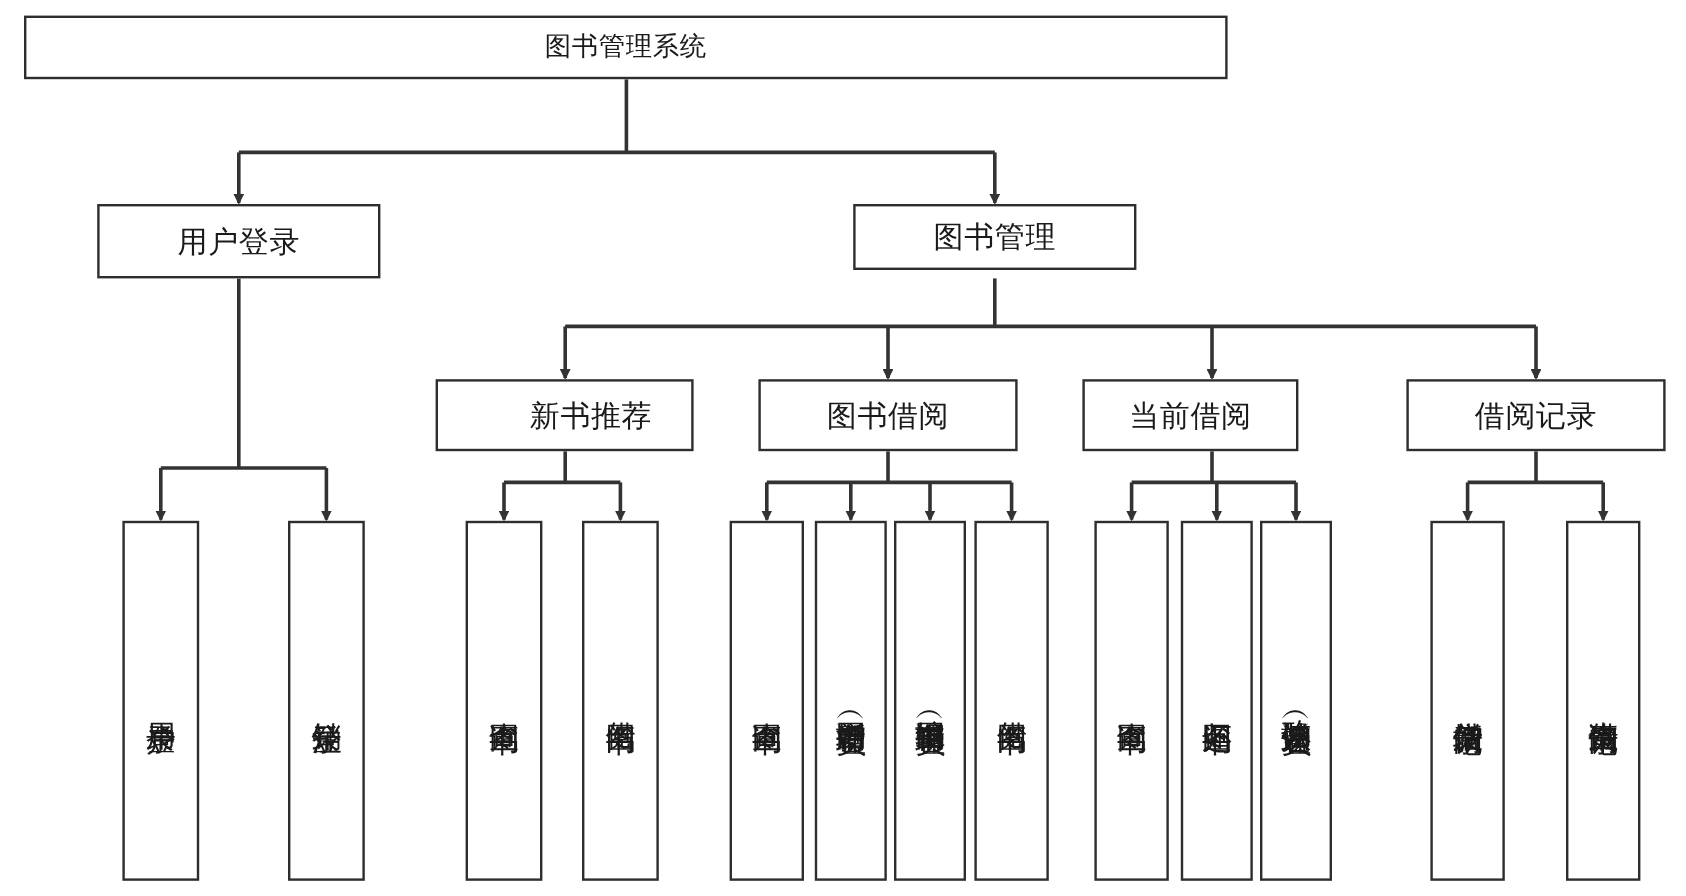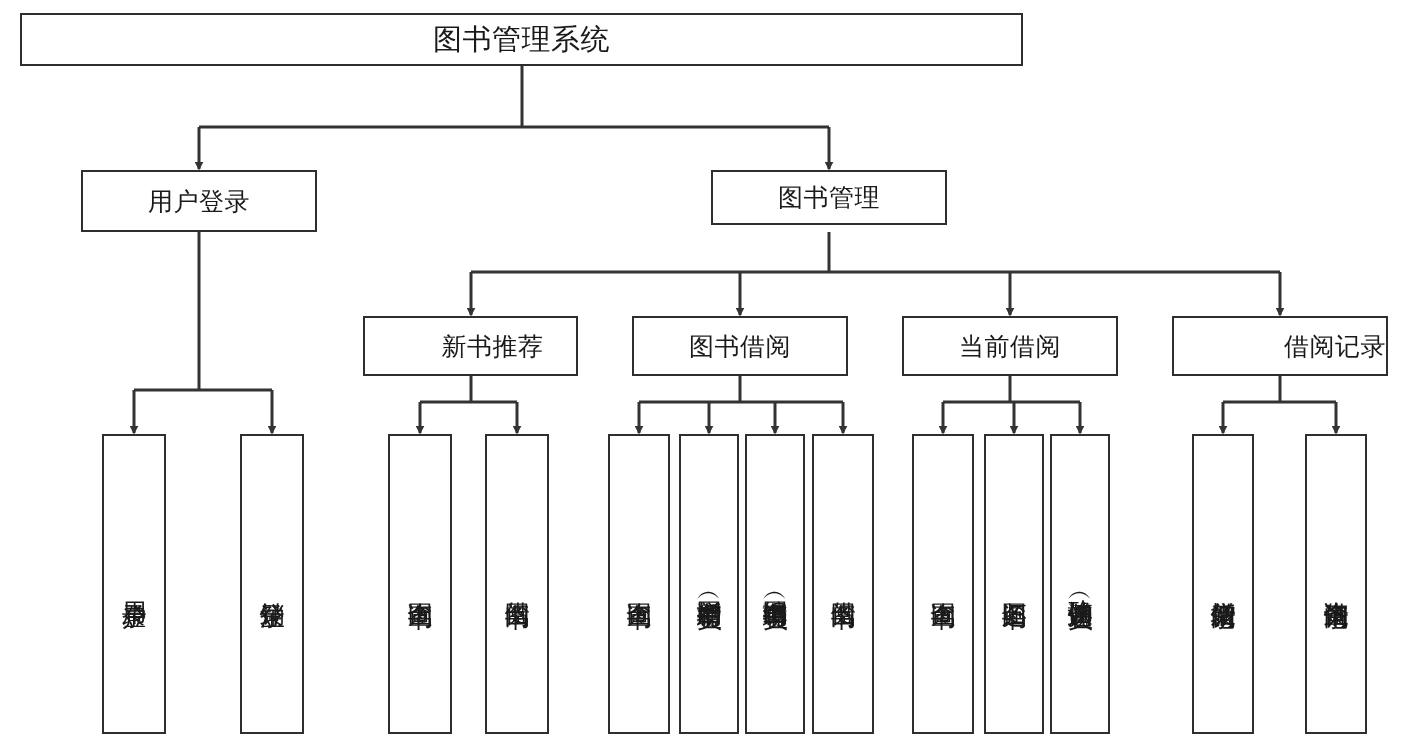--- a/index.html
+++ b/index.html
@@ -47,21 +47,21 @@
   }
   .node.vertical .label {
     writing-mode: vertical-rl;
     text-orientation: upright;
     font-size: 25px;
     line-height: 1.02;
     letter-spacing: 1px;
     max-height: 100%;
   }
   .node.root .label {
-    font-size: 29px;
+    font-size: 22px;
   }
   .watermark {
     position: absolute;
     color: #b9b9b9;
     font-size: 19px;
     white-space: nowrap;
     letter-spacing: 0.5px;
   }
 </style>
 </head>
@@ -120,24 +120,24 @@
       </div>
       <div class="node horizontal" style="left: 711px; top: 170px; width: 236px; height: 55px;">
         <span class="label">图书管理</span>
       </div>
       <div class="node horizontal" style="left: 363px; top: 316px; width: 215px; height: 60px; padding-left: 44px;">
         <span class="label">新书推荐</span>
       </div>
       <div class="node horizontal" style="left: 632px; top: 316px; width: 216px; height: 60px;">
         <span class="label">图书借阅</span>
       </div>
-      <div class="node horizontal" style="left: 902px; top: 316px; width: 216px; height: 60px;">
+      <div class="node horizontal" style="left: 902px; top: 316px; width: 180px; height: 60px;">
         <span class="label">当前借阅</span>
       </div>
-      <div class="node horizontal" style="left: 1172px; top: 316px; width: 216px; height: 60px; justify-content: flex-end;">
+      <div class="node horizontal" style="left: 1172px; top: 316px; width: 216px; height: 60px;">
         <span class="label">借阅记录</span>
       </div>
       <div class="node vertical" style="left: 102px; top: 434px; width: 64px; height: 300px;">
         <span class="label">用户登录</span>
       </div>
       <div class="node vertical" style="left: 240px; top: 434px; width: 64px; height: 300px;">
         <span class="label">注销登录</span>
       </div>
       <div class="node vertical" style="left: 388px; top: 434px; width: 64px; height: 300px;">
         <span class="label">查询图书</span>

